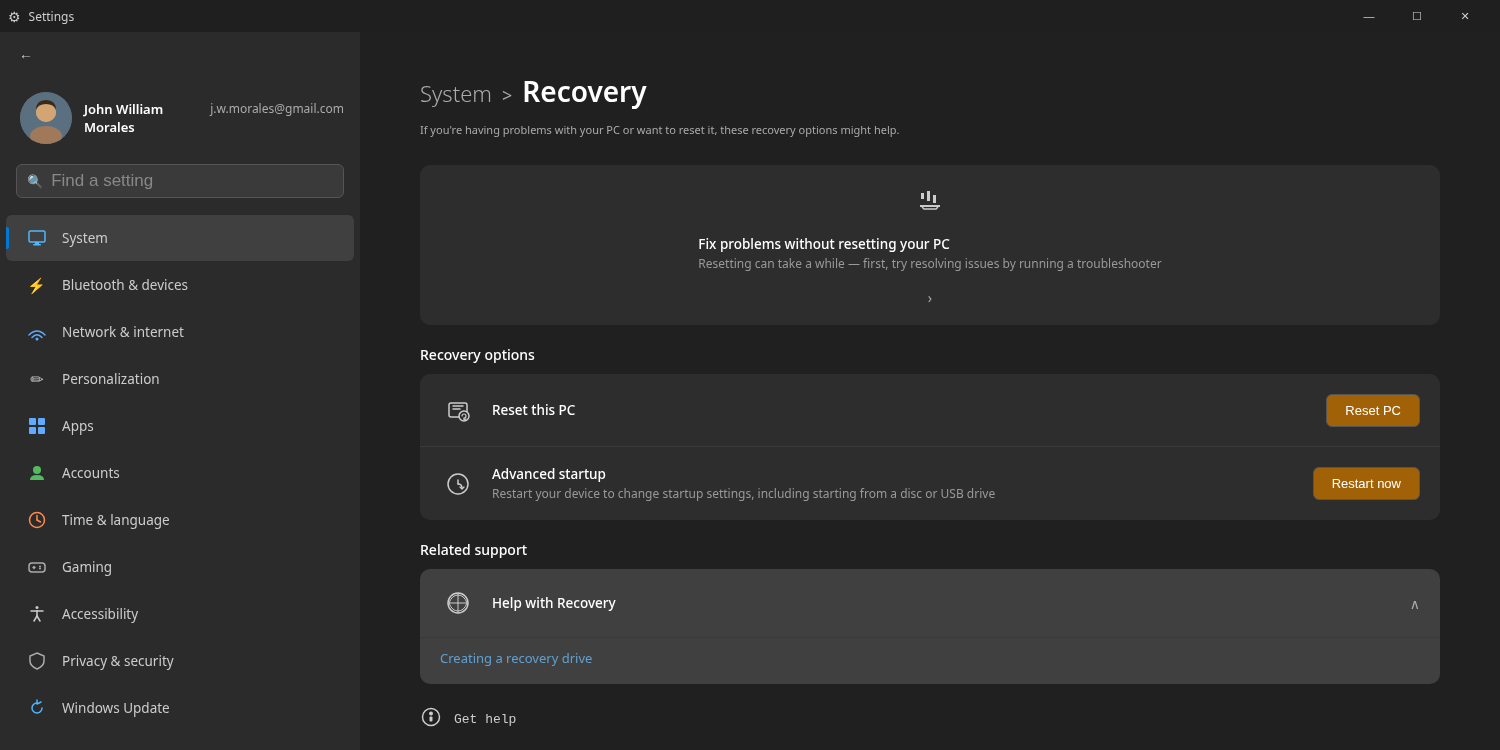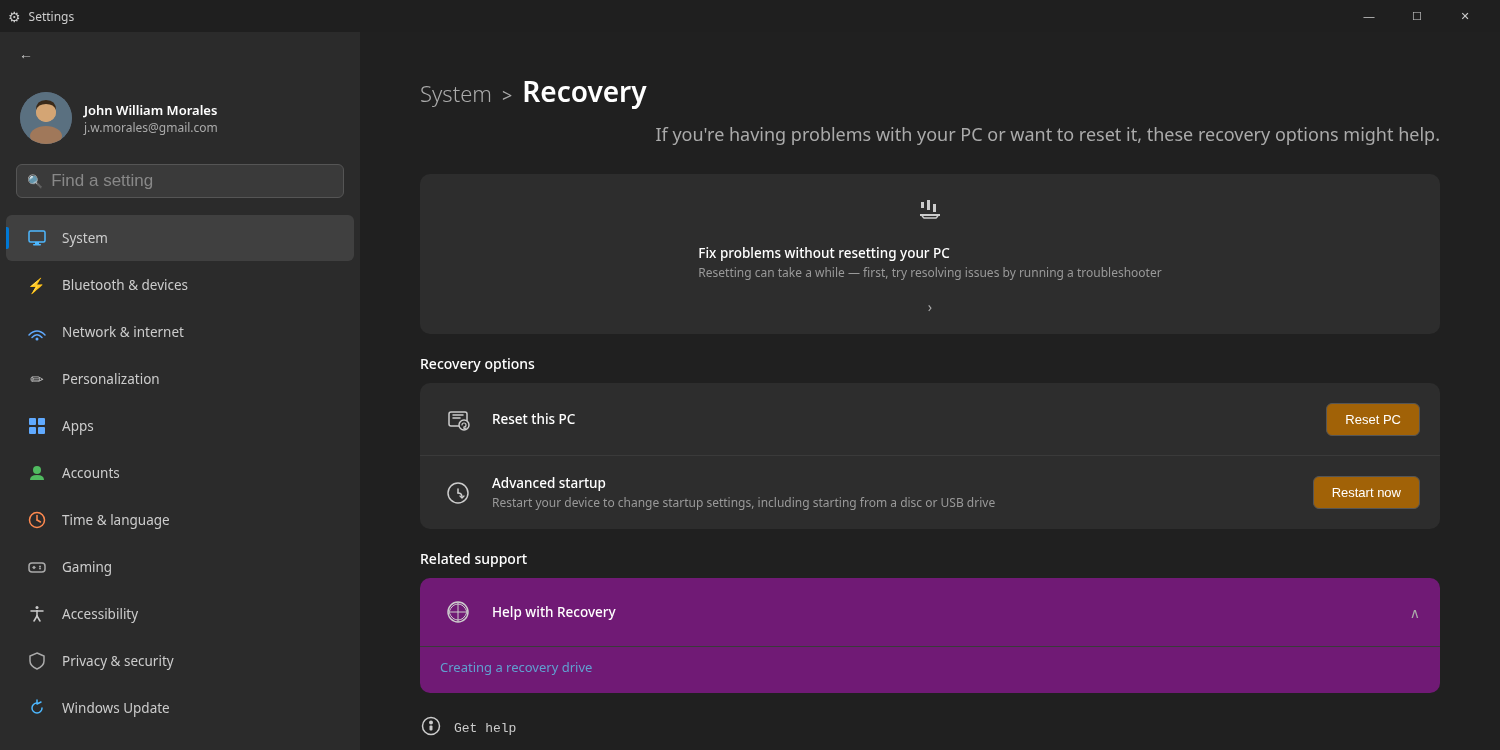--- a/index.html
+++ b/index.html
@@ -79,21 +79,21 @@
       height: 52px;
       border-radius: 50%;
       background: #5a6a7a;
       overflow: hidden;
       flex-shrink: 0;
       display: flex;
       align-items: center;
       justify-content: center;
     }
     .avatar svg { width: 52px; height: 52px; }
-    .user-info { display: flex; flex-direction: column; }
+    .user-info { display: flex; flex-direction: row; }
     .user-name { color: #ffffff; font-size: 13px; font-weight: 600; }
     .user-email { color: #aaaaaa; font-size: 12px; }
 
     
     .search-container {
       padding: 0 16px 16px 16px;
     }
     .search-box {
       width: 100%;
       background: #3a3a3a;
@@ -192,23 +192,22 @@
       color: #aaaaaa;
       font-size: 18px;
     }
     .breadcrumb-current {
       color: #ffffff;
       font-size: 28px;
       font-weight: 600;
     }
     .page-subtitle {
       color: #aaaaaa;
-      font-size: 18px;
+      font-size: 11px;
       margin-bottom: 28px;
-      text-align: right;
     }
 
     
     .card {
       background: #2d2d2d;
       border-radius: 10px;
       margin-bottom: 16px;
     }
 
     
@@ -266,21 +265,21 @@
       color: #ffffff;
       font-size: 13px;
       padding: 8px 18px;
       cursor: pointer;
       white-space: nowrap;
       flex-shrink: 0;
     }
 
     
     .support-card {
-      background: #701a75;
+      background: #404040;
       border-radius: 10px;
       margin-bottom: 8px;
       overflow: hidden;
     }
     .support-header-row {
       display: flex;
       align-items: center;
       padding: 16px 20px;
       gap: 16px;
       cursor: pointer;

